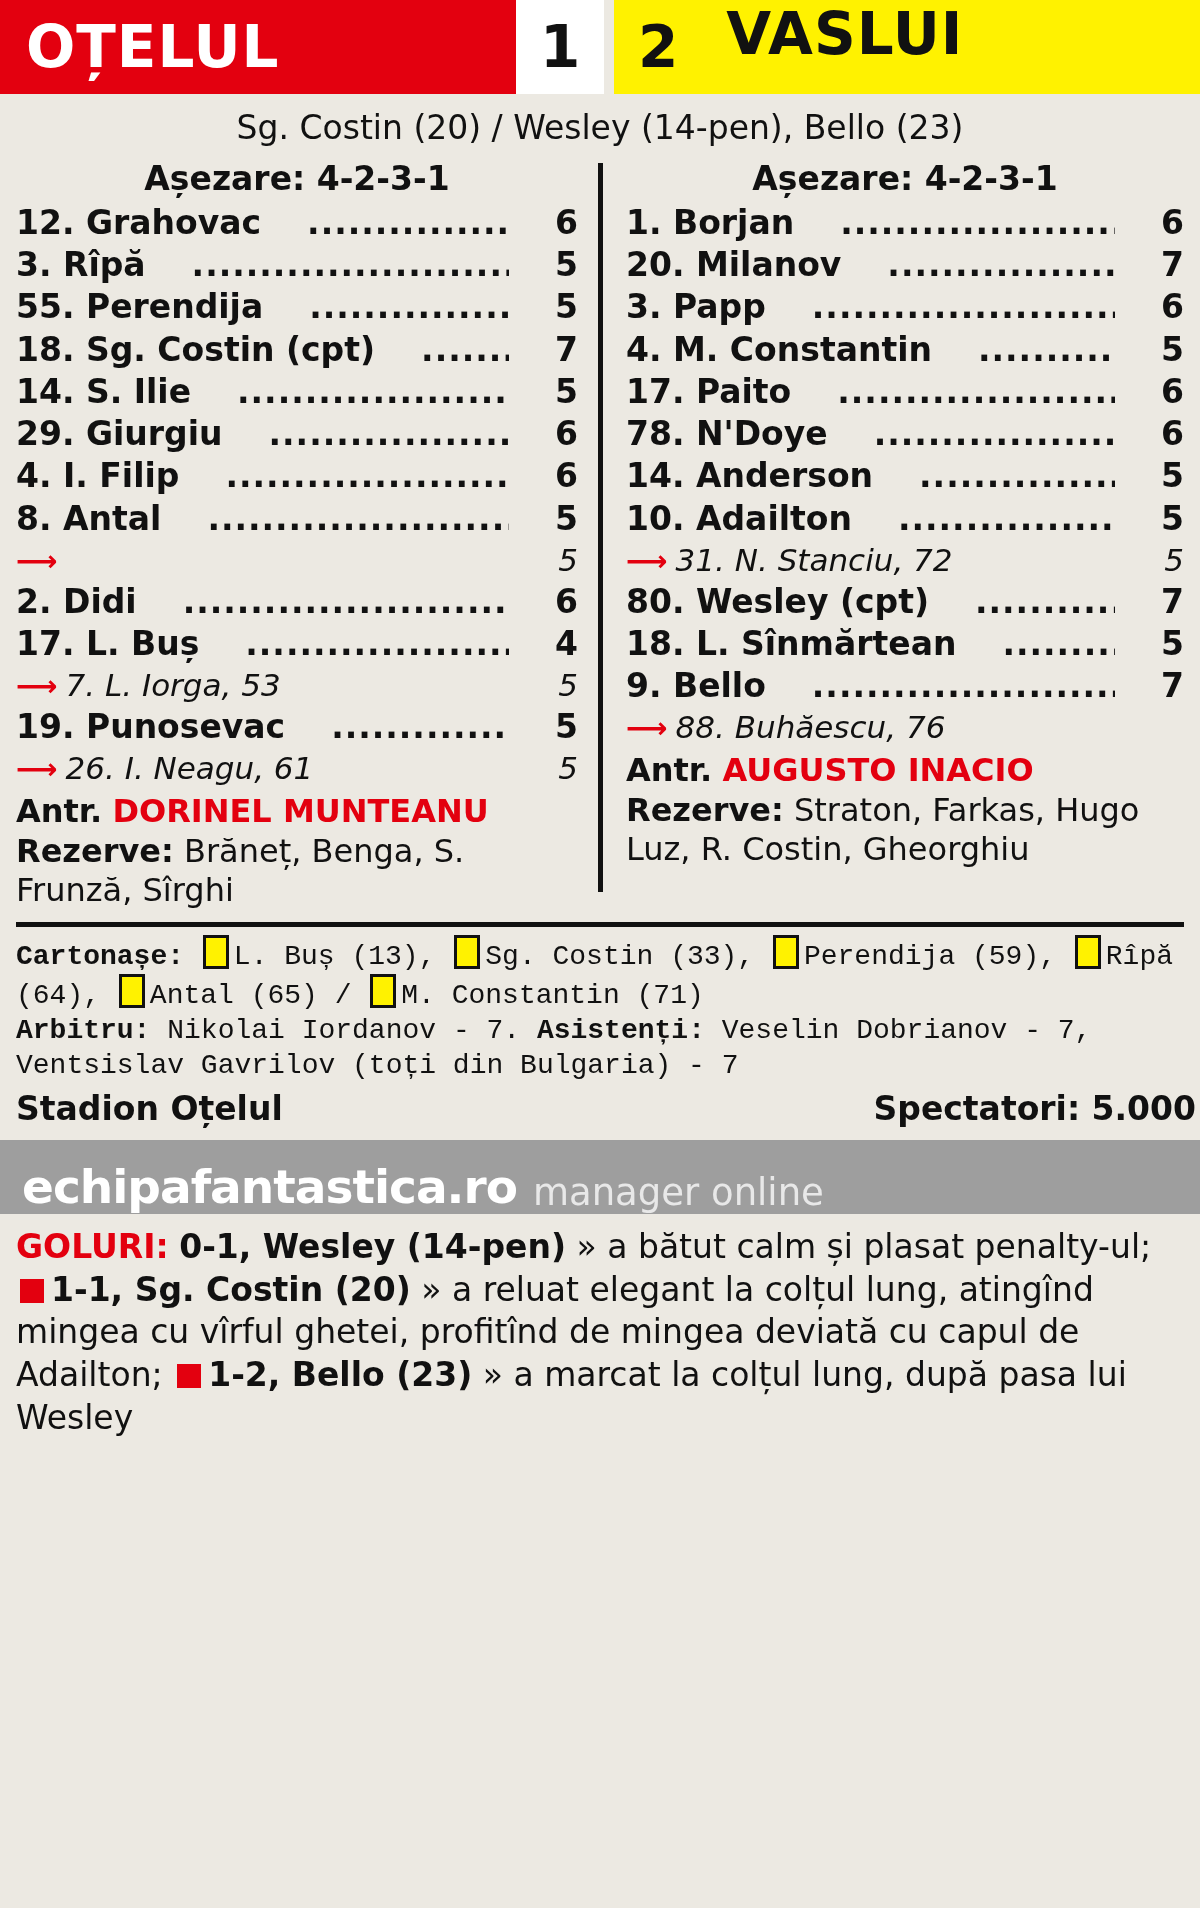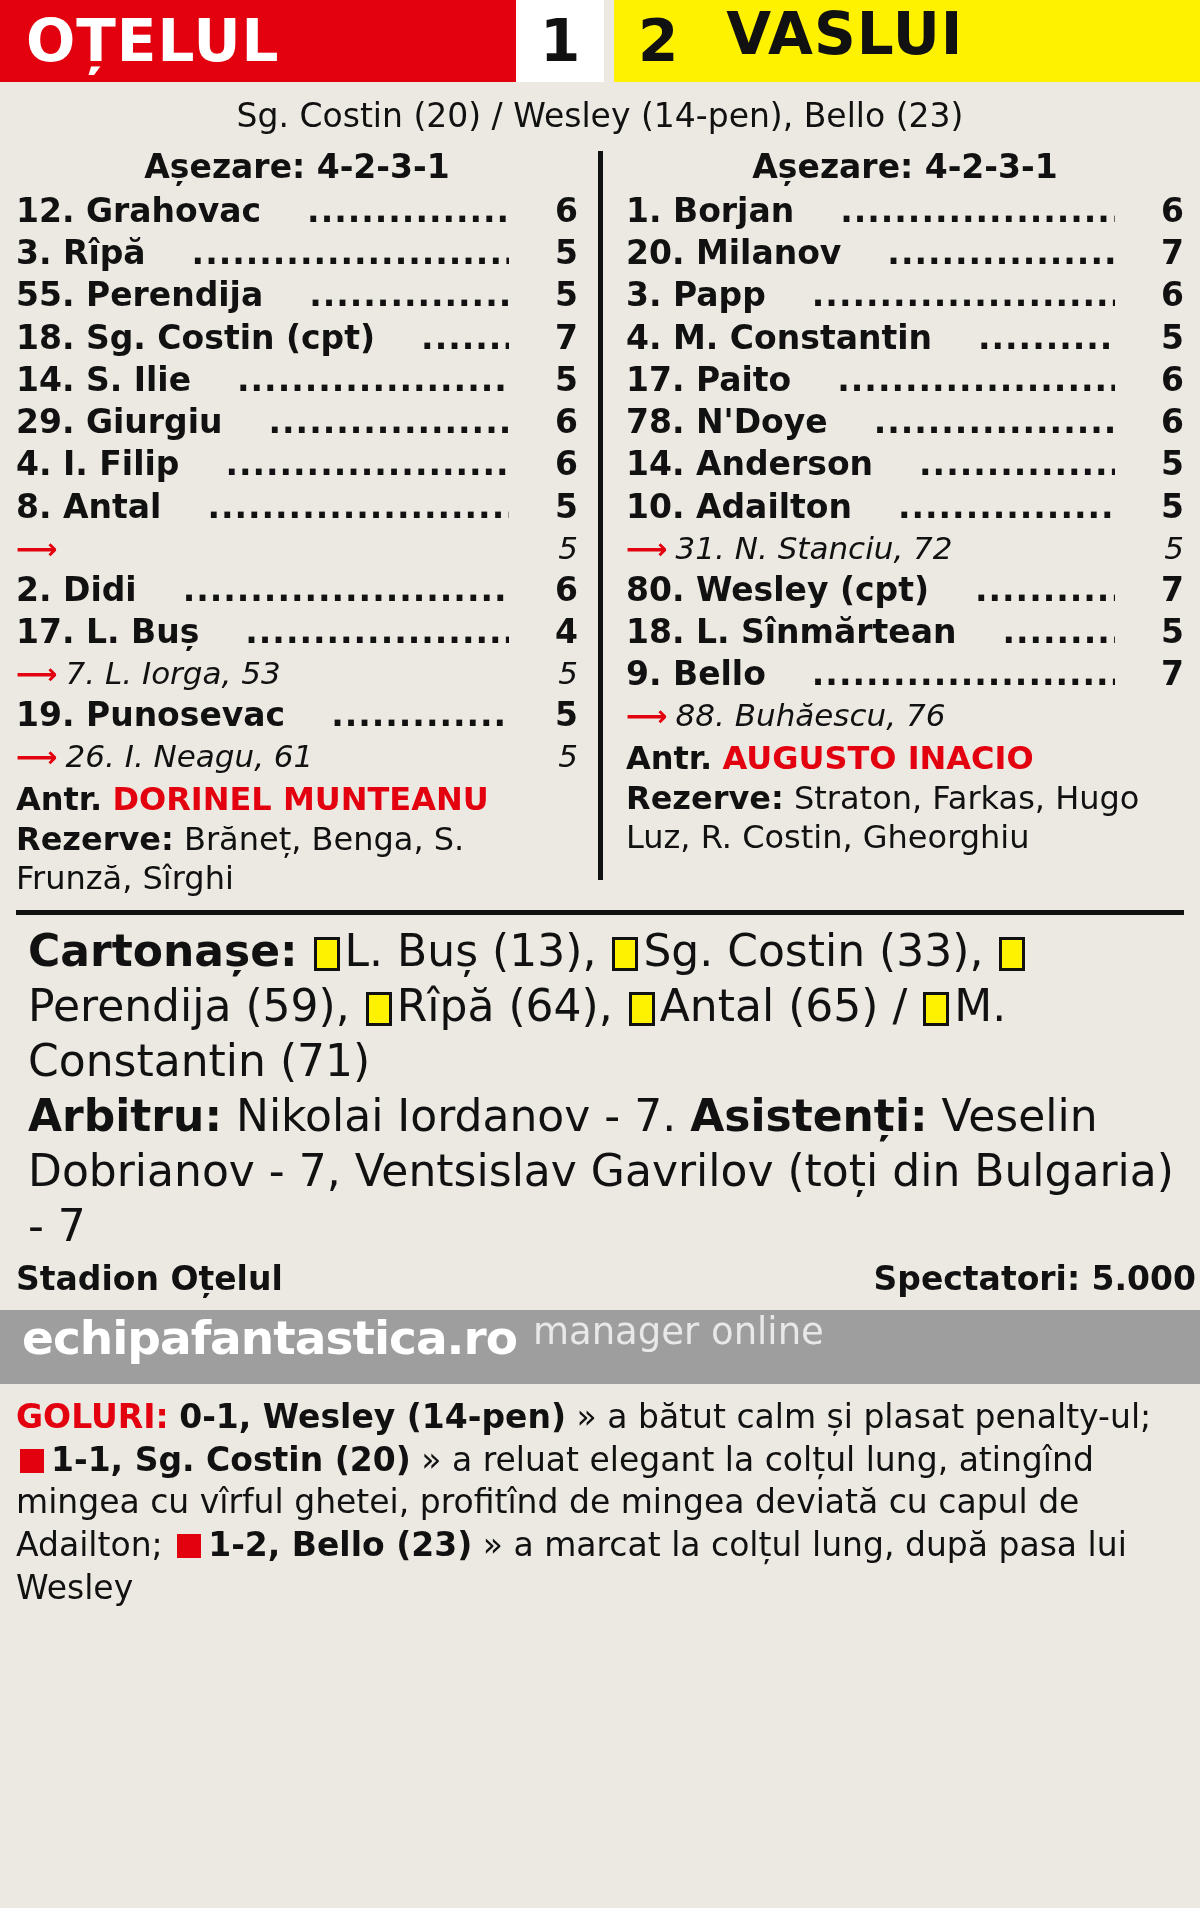--- a/index.html
+++ b/index.html
@@ -18,21 +18,21 @@
     width: 1200px;
     height: 1908px;
     position: relative;
     background: #ece9e2;
     box-sizing: border-box;
   }
 
   
   .scorebar {
     display: flex;
-    height: 82px;
+    height: 94px;
     align-items: stretch;
   }
   .team-left {
     background: #e3000f;
     flex: 1 1 auto;
     display: flex;
     align-items: center;
     padding-left: 26px;
   }
   .team-left .tname {
@@ -173,23 +173,24 @@
 
   
   .hr-thick {
     height: 5px;
     background: #111;
     margin: 12px 16px 0 16px;
   }
 
   
   .details {
-    padding: 8px 16px 4px 28px;
-    font-size: 44px;
+    padding: 8px 16px 4px 16px;
+    font-size: 28px;
     line-height: 1.25;
+    font-family: Liberation Mono, monospace;
   }
   .details b { font-weight: 700; }
   .card {
     display: inline-block;
     width: 26px;
     height: 34px;
     background: #fff200;
     border: 3px solid #111;
     vertical-align: -5px;
     margin: 0 5px 0 2px;
@@ -202,21 +203,21 @@
     font-size: 33px;
     font-weight: 700;
   }
 
   
   .banner {
     background: #9e9e9e;
     margin-top: 12px;
     height: 74px;
     display: flex;
-    align-items: flex-start;
+    align-items: flex-end;
     padding-left: 22px;
   }
   .banner .b1 {
     color: #ffffff;
     font-size: 47px;
     font-weight: 700;
     letter-spacing: -1px;
   }
   .banner .b2 {
     color: #e8e8e8;

